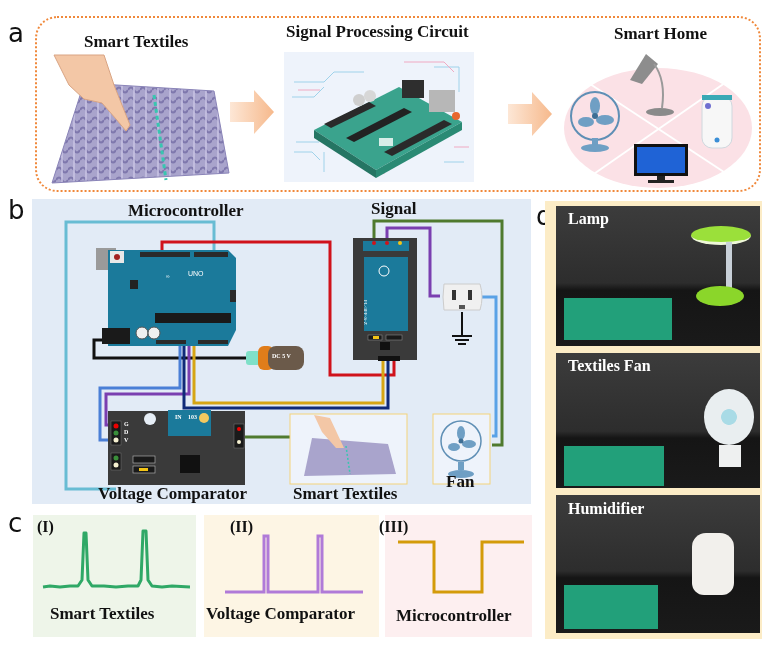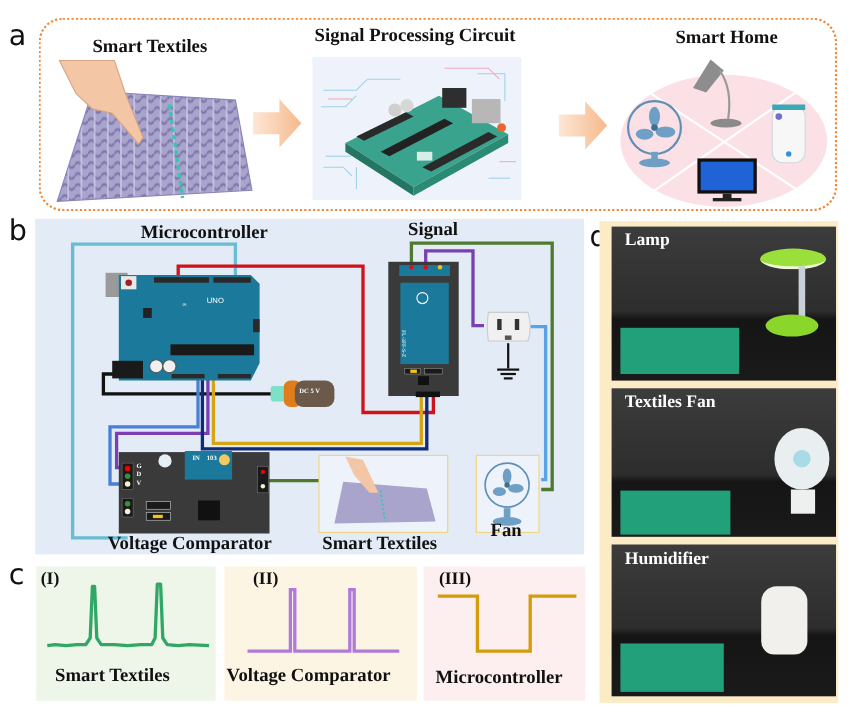--- a/index.html
+++ b/index.html
@@ -252,21 +252,21 @@
 <div class="title" style="left:446px;top:472px;font-size:17px;">Fan</div>
 
 <div class="panel-letter" style="left:8px;top:510px;">c</div>
 
 <div class="abs" style="left:33px;top:515px;width:163px;height:122px;background:#eef5e9;"></div>
 <div class="abs" style="left:204px;top:515px;width:175px;height:122px;background:#fdf5e4;"></div>
 <div class="abs" style="left:385px;top:515px;width:147px;height:122px;background:#fdeff0;"></div>
 
 <div class="title" style="left:37px;top:518px;font-size:16px;">(I)</div>
 <div class="title" style="left:210px;top:518px;font-size:16px;margin-left:20px;">(II)</div>
-<div class="title" style="left:399px;top:518px;font-size:16px;">(III)</div>
+<div class="title" style="left:379px;top:518px;font-size:16px;">(III)</div>
 
 <svg style="left:0;top:0;" width="773" height="649" viewBox="0 0 773 649">
   <path d="M43 587 L50 586 L60 587 L70 586 L78 586 L82 580 L84 533 L86 533 L88 580 L92 586 L104 586 L116 587 L128 586 L138 586 L141 580 L143 531 L146 531 L148 580 L152 586 L162 587 L172 586 L190 587" stroke="#2fa866" stroke-width="3" fill="none" stroke-linejoin="round"></path>
   <path d="M225 592 H264 V536 H268 V592 H318 V536 H322 V592 H363" stroke="#b07ad8" stroke-width="3" fill="none"></path>
   <path d="M398 542 H434 V592 H482 V542 H524" stroke="#d49b0a" stroke-width="3" fill="none"></path>
 </svg>
 
 <div class="title" style="left:50px;top:604px;font-size:17px;">Smart Textiles</div>
 <div class="title" style="left:206px;top:604px;font-size:17px;">Voltage Comparator</div>
 <div class="title" style="left:396px;top:606px;font-size:17px;">Microcontroller</div>

